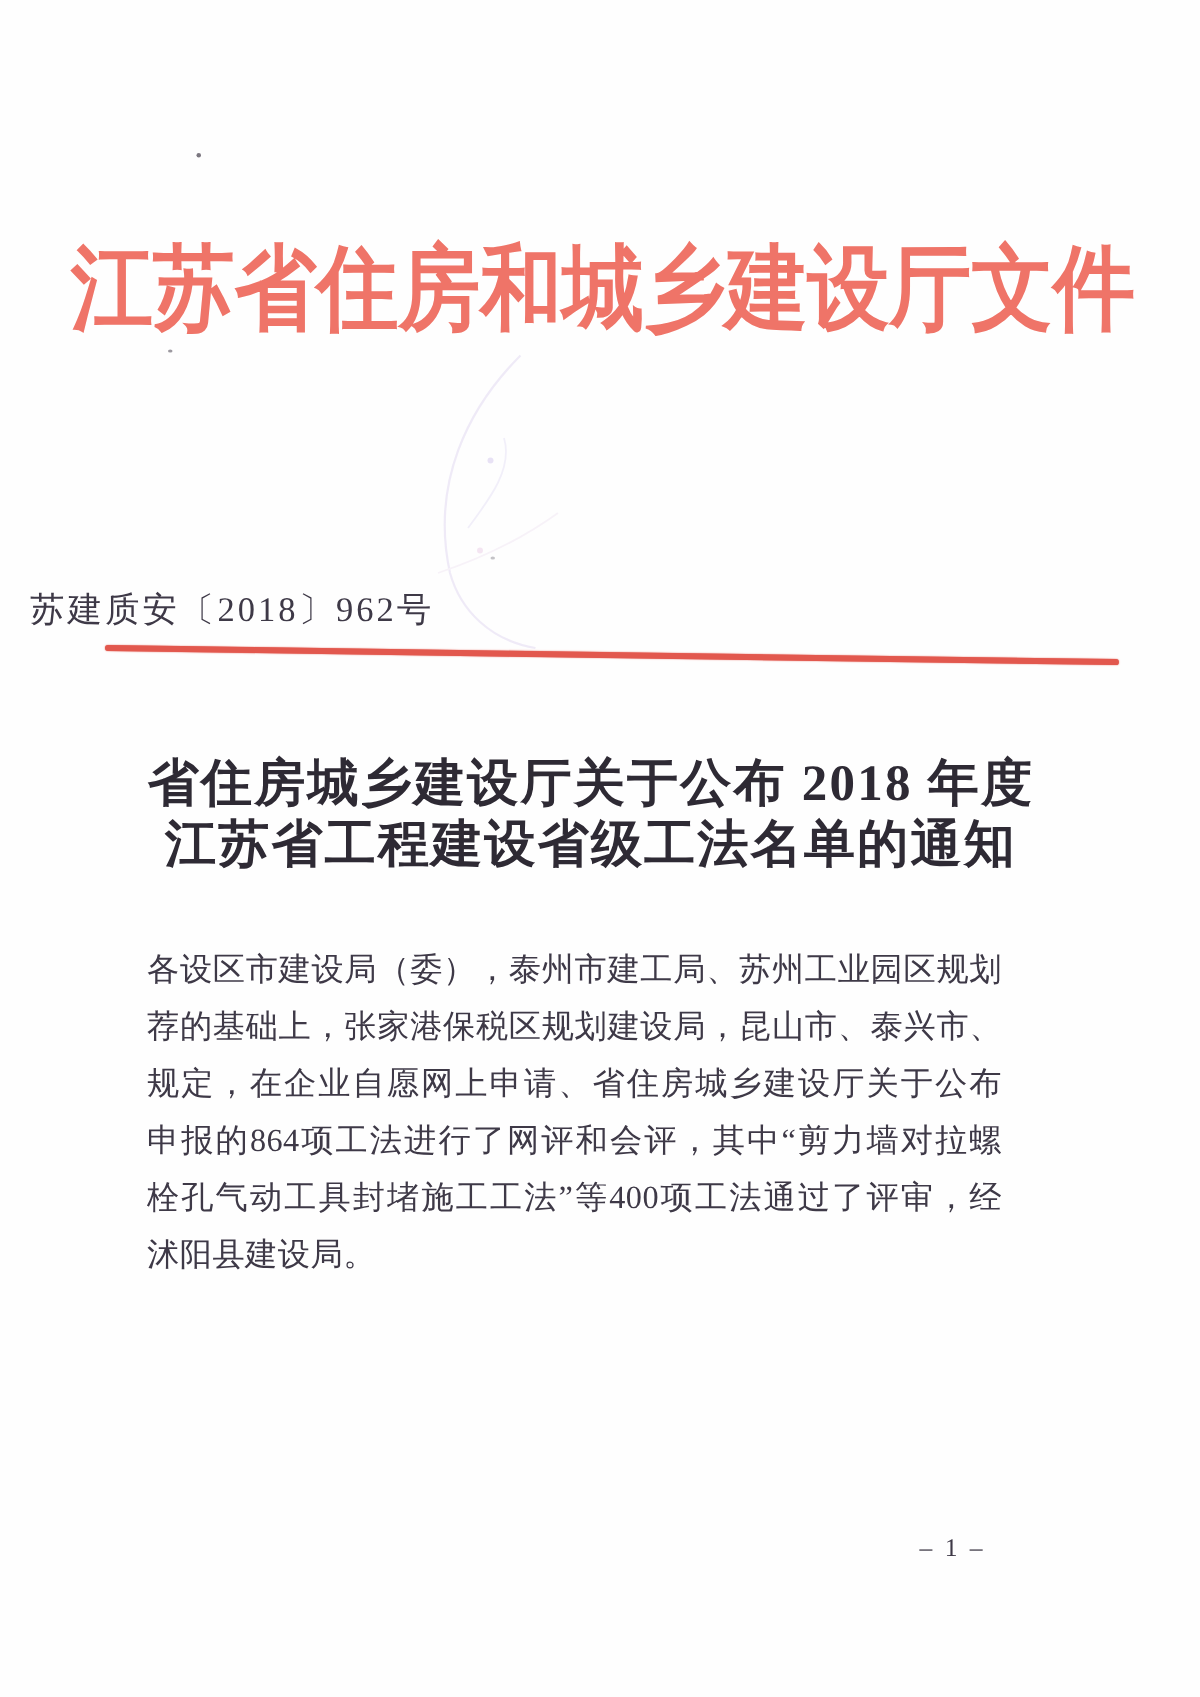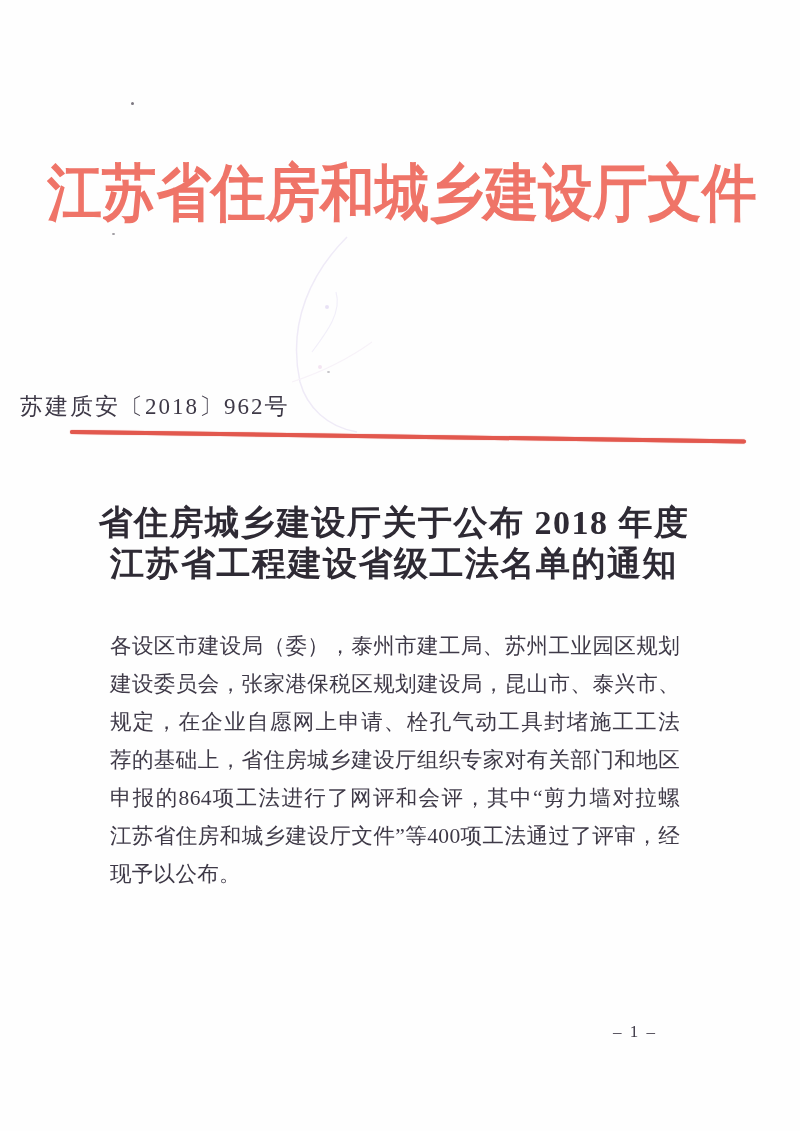--- a/index.html
+++ b/index.html
@@ -70,21 +70,20 @@
   }
   #title-line-1 { top: 504px; }
   #title-line-2 { top: 545px; }
 
   
   #body-block {
     left: 98px;
     top: 627px;
     width: 570px;
     font-size: 21.5px;
-    margin-left: 12px;
   }
   .bline {
     height: 38px;
     line-height: 38px;
     letter-spacing: 0.3px;
   }
   .bline.just {
     text-align: justify;
     text-align-last: justify;
   }
@@ -138,21 +137,20 @@
 
 <div class="abs" id="doc-number">苏建质安〔2018〕962号</div>
 
 <div class="abs" id="red-rule"></div>
 
 <div class="abs title-line" id="title-line-1">省住房城乡建设厅关于公布 2018 年度</div>
 <div class="abs title-line" id="title-line-2">江苏省工程建设省级工法名单的通知</div>
 
 <div class="abs" id="body-block">
   <div class="bline just">各设区市建设局（委），泰州市建工局、苏州工业园区规划</div>
-  <div class="bline just">建设委员会，张家港保税区规划建设局，昆山市、泰兴市、</div>
-  <div class="bline just">规定，在企业自愿网上申请、栓孔气动工具封堵施工工法</div>
-  <div class="bline just">荐的基础上，省住房城乡建设厅组织专家对有关部门和地区</div>
+  <div class="bline just">荐的基础上，张家港保税区规划建设局，昆山市、泰兴市、</div>
+  <div class="bline just">规定，在企业自愿网上申请、省住房城乡建设厅关于公布</div>
   <div class="bline just">申报的864项工法进行了网评和会评，其中“剪力墙对拉螺</div>
-  <div class="bline just">江苏省住房和城乡建设厅文件”等400项工法通过了评审，经</div>
-  <div class="bline">现予以公布。</div>
+  <div class="bline just">栓孔气动工具封堵施工工法”等400项工法通过了评审，经</div>
+  <div class="bline">沭阳县建设局。</div>
 </div>
 
 <div class="abs" id="page-number">– 1 –</div>
 
 </body></html>

